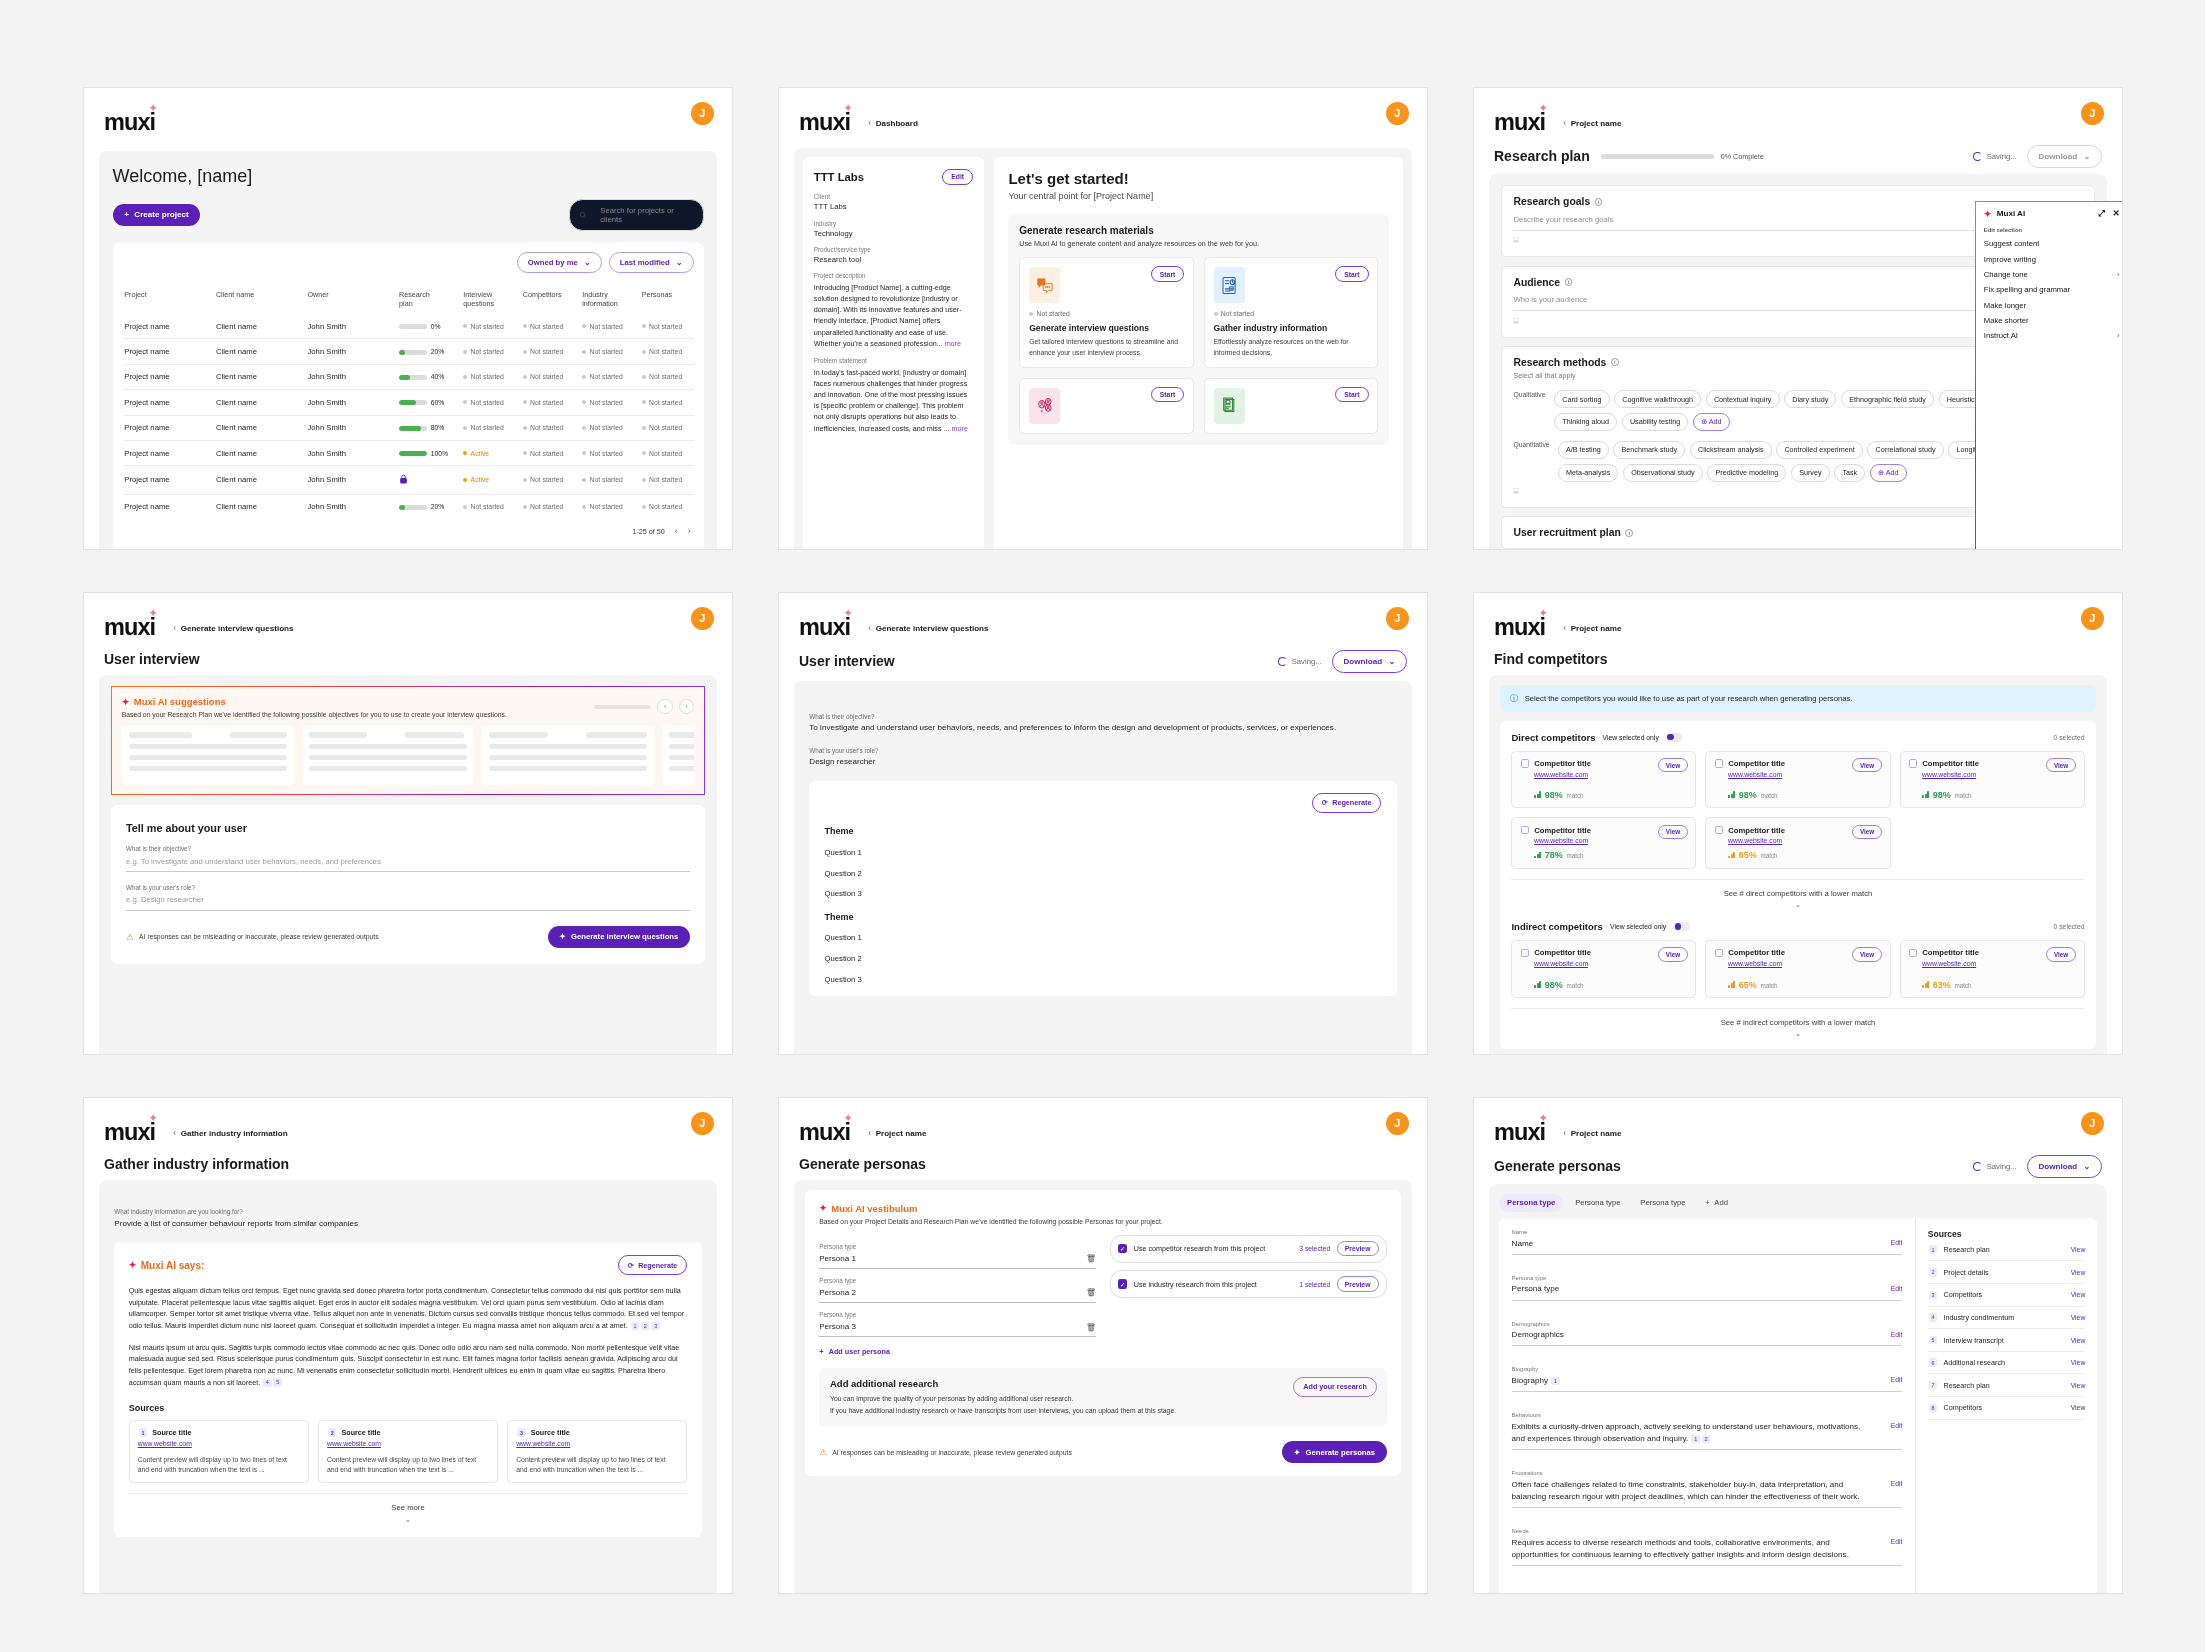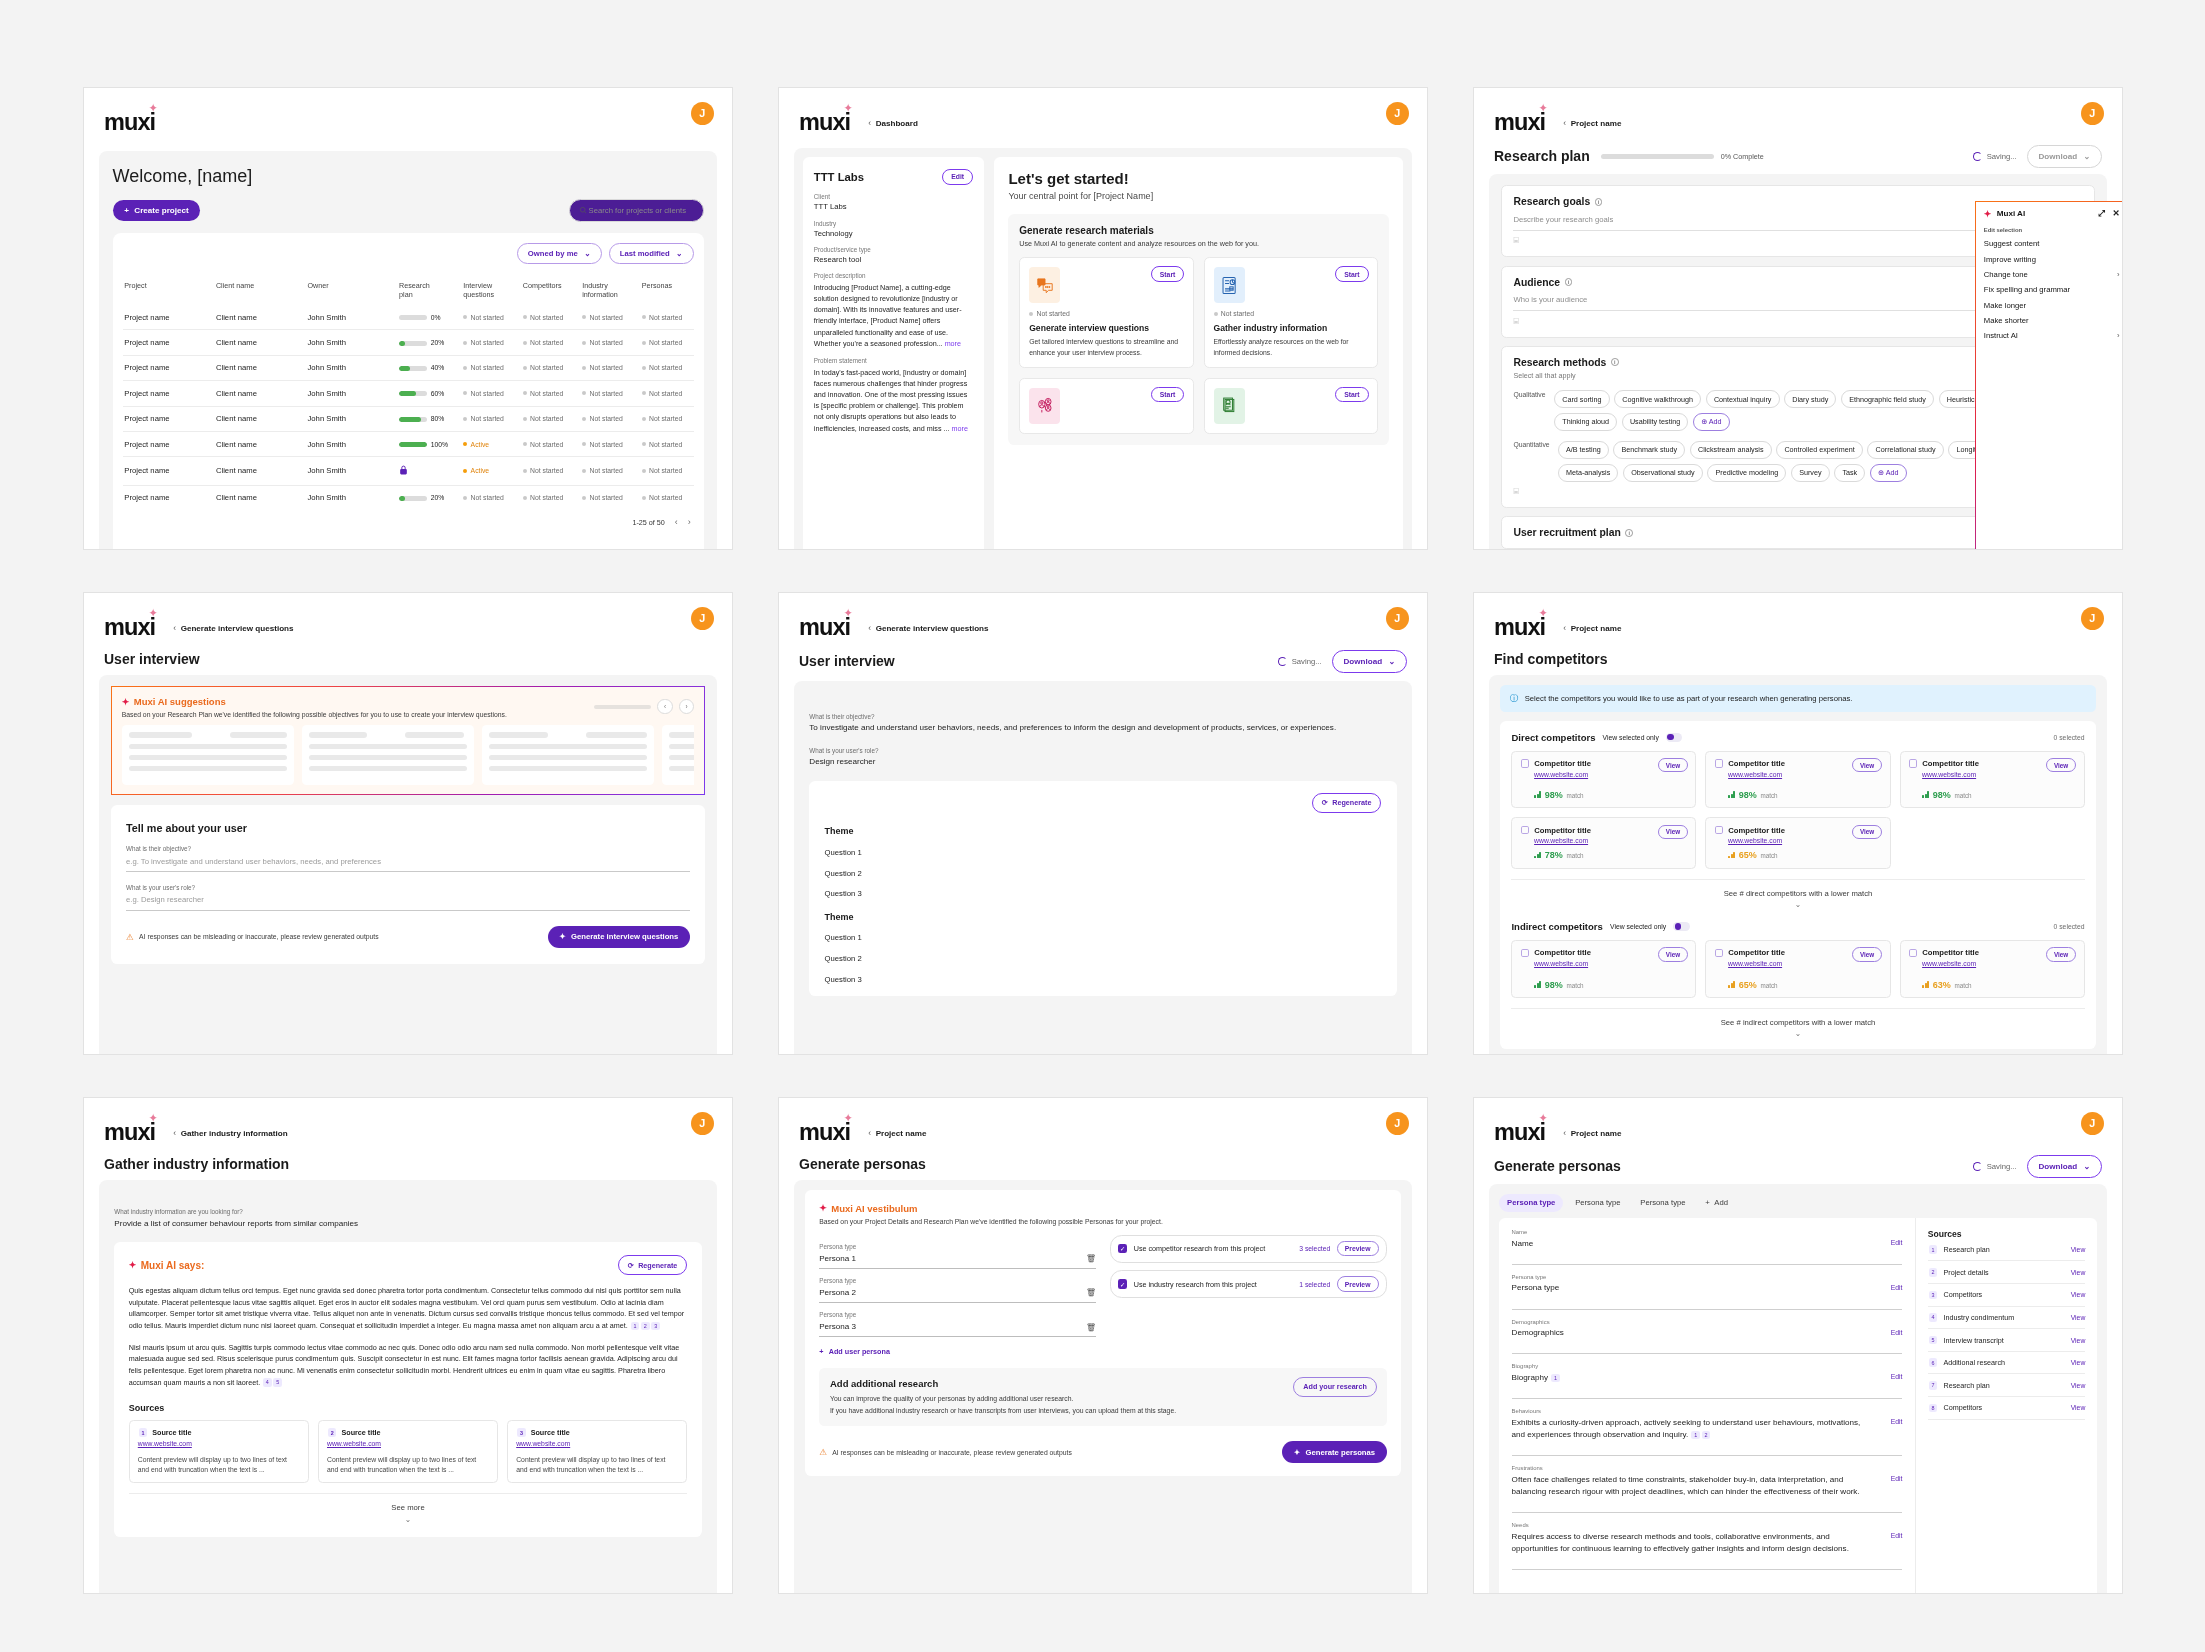--- a/index.html
+++ b/index.html
@@ -45,21 +45,21 @@
   .saving { display:flex; align-items:center; gap:4.5px; color:#666; font-size:7.7px;}
   .spinner { width:9px;height:9px;border:1.4px solid #5b21b6; border-right-color:transparent; border-radius:50%;}
   .dlbtn { border:0.7px solid #7c3aed; color:#5b21b6; border-radius:13.5px; padding:5.9px 10.8px; font-size:8.1px; font-weight:600; display:flex; gap:6.3px; align-items:center; background:#fff;}
   .dlbtn.grey { border-color:#d6d6d6; color:#999; }
 
   
   .p1-shell { margin:10px 15px 0 15px; background:#f4f4f4; border-radius:8.1px; padding: 15.3px 13.5px 0 13.5px; height: calc(100% - 10px); }
   .p1-welcome { font-size:18px; font-weight:400; color:#1c1c1c; }
   .p1-actions { display:flex; align-items:center; margin-top:11.7px; }
   .btn-create { background:#5b21b6; color:#fff; border-radius:12.6px; padding:6.3px 11.7px; font-size:8.1px; font-weight:600; display:flex; align-items:center; gap:5.4px;}
-  .searchbox { margin-left:auto; width:135px; border:0.5px solid #d9d9d9; background:#4c1d95; border-radius:13.5px; padding:5.9px 9px; display:flex; gap:2px; align-items:center; color:#8a8a8a; font-size:7.7px;}
+  .searchbox { margin-left:auto; width:135px; border:0.5px solid #d9d9d9; background:#0f172a; border-radius:13.5px; padding:5.9px 9px; display:flex; gap:14px; align-items:center; color:#8a8a8a; font-size:7.7px;}
   .p1-card { background:#fff; border-radius:8.1px; margin-top:11.7px; padding:10px 10px 0 10px; height: calc(100% - 86px); }
   .filters { display:flex; justify-content:flex-end; gap:7.2px; }
   .fbtn { border:0.7px solid #b79ae8; color:#5b21b6; border-radius:12.6px; padding:5px 10px; font-size:7.7px; font-weight:600; display:flex; align-items:center; gap:6.3px;}
   table.proj { width:100%; border-collapse:collapse; margin-top:10px; }
   table.proj th { text-align:left; font-size:7.2px; font-weight:400; color:#444; padding: 6.3px 1.8px; vertical-align:top; line-height:1.25; }
   table.proj td { font-size:7.7px; color:#1c1c1c; padding: 7.7px 1.8px; border-top:0.5px solid #ececec; }
   table.proj tr:first-child td { border-top:none; }
   .notstart { color:#6d6d6d; font-size:6.8px; display:flex; align-items:center; gap:3.2px;}
   .dot { width:4.1px;height:4.1px;border-radius:50%;background:#c9c9c9; display:inline-block;}
   .dot.act { background:#f59e0b;}
@@ -199,21 +199,21 @@
 
   
   .p9-shell { margin:5.4px 15px 0 15px; background:#f4f4f4; border-radius:8.1px; padding:10px; height:calc(100% - 5.4px);}
   .tabs { display:flex; gap:3.6px; align-items:center; padding-bottom:6.3px;}
   .tab { font-size:7.7px; color:#3a3a3a; padding:4.5px 8.1px; border-radius:10px;}
   .tab.active { background:#ede9fe; color:#5b21b6; font-weight:600;}
   .tab.add { color:#3a3a3a; display:flex; gap:4.5px; align-items:center;}
   .p9-body { background:#fff; border-radius:6.3px; display:flex; height:calc(100% - 25px);}
   .p9-main { flex:1; padding:10.8px 12.6px; border-right:0.5px solid #ececec;}
   .p9-side { width:181px; padding:10.8px 11.7px;}
-  .frow { position:relative; padding-bottom:14px; border-bottom:0.5px solid #cfcfcf; margin-bottom:9px;}
+  .frow { position:relative; padding-bottom:4px; border-bottom:0.5px solid #cfcfcf; margin-bottom:20px;}
   .flab2 { font-size:5.9px; color:#777;}
   .fval { font-size:8.1px; color:#1c1c1c; margin-top:2.7px; line-height:1.5; padding-right:32px;}
   .editl { position:absolute; right:0; top:10px; color:#5b21b6; font-size:6.8px;}
   .srctitle { font-size:8.6px; font-weight:700; color:#1a1a1a;}
   .srow { display:flex; align-items:center; gap:5.4px; padding:6.3px 0; border-bottom:0.5px solid #ececec; font-size:7.2px; color:#1c1c1c;}
   .srow .vw { margin-left:auto; color:#5b21b6; font-size:6.8px;}
 </style>
 </head>
 <body>
 

